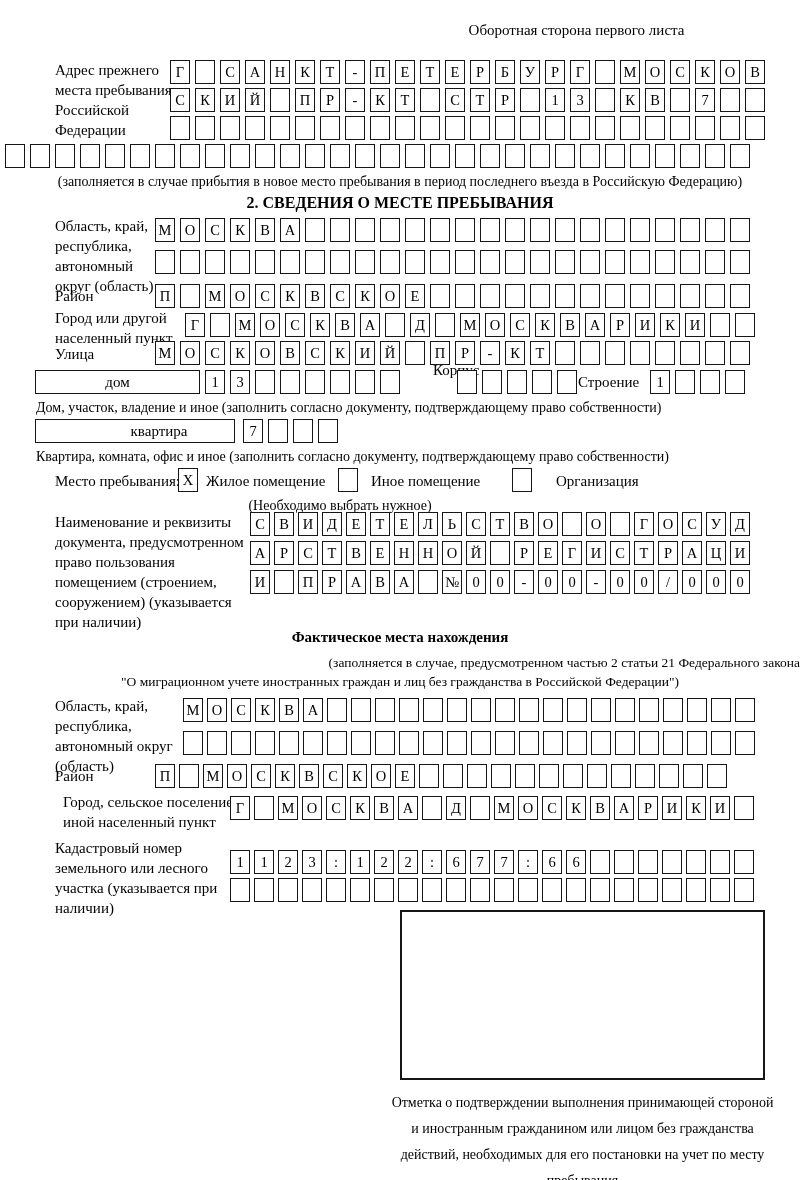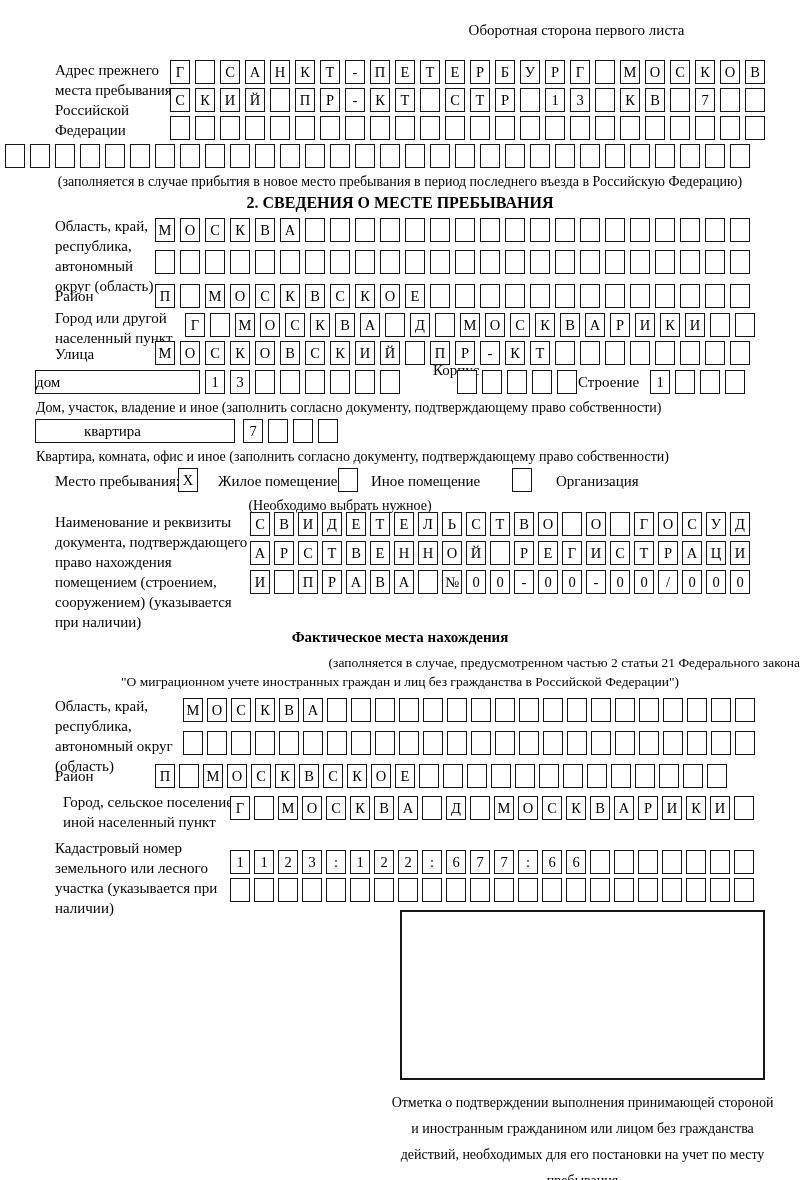--- a/index.html
+++ b/index.html
@@ -13,21 +13,21 @@
   .hdr{font-weight:bold;font-size:16px;}
   .cells{display:flex;gap:5px;}
   .cells.tight{gap:4px;}
   .cell{
     width:20px;height:24px;flex:0 0 20px;box-sizing:border-box;
     border:1.5px solid #161616;display:flex;align-items:center;justify-content:center;
     font-size:14.5px;font-family:"Liberation Serif","DejaVu Serif",serif;background:#fff;
   }
   .namebox{
     height:24px;box-sizing:border-box;border:1.5px solid #161616;
-    display:flex;align-items:center;justify-content:flex-start;font-size:15px;background:#fff;
+    display:flex;align-items:center;justify-content:center;font-size:15px;background:#fff;
   }
   .center{text-align:center;}
   .stampbox{box-sizing:border-box;border:2px solid #161616;background:#fff;}
 </style>
 </head>
 <body>
 
 <div class="abs lbl" style="left:404px;top:20px;width:345px;text-align:center;">Оборотная сторона первого листа</div>
 
 <div class="abs lbl" style="left:55px;top:60px;width:130px;">Адрес прежнего места пребывания в Российской Федерации</div>
@@ -318,28 +318,28 @@
 <div class="cells abs" style="left:243px;top:419px;">
     <span class="cell">7</span>
     <span class="cell"></span>
     <span class="cell"></span>
     <span class="cell"></span>
   </div>
 <div class="abs cap" style="left:36px;top:448px;font-size:14px;">Квартира, комната, офис и иное (заполнить согласно документу, подтверждающему право собственности)</div>
 
 <span class="abs lbl" style="left:55px;top:471px;">Место пребывания:</span>
 <span class="cell abs" style="left:178px;top:468px;">X</span>
-<span class="abs lbl" style="left:206px;top:471px;margin-left:12px;">Жилое помещение</span>
+<span class="abs lbl" style="left:206px;top:471px;">Жилое помещение</span>
 <span class="cell abs" style="left:338px;top:468px;"></span>
 <span class="abs lbl" style="left:371px;top:471px;">Иное помещение</span>
 <span class="cell abs" style="left:512px;top:468px;"></span>
 <span class="abs lbl" style="left:556px;top:471px;">Организация</span>
 <div class="abs cap center" style="left:190px;top:497px;width:300px;font-size:14px;">(Необходимо выбрать нужное)</div>
 
-<div class="abs lbl" style="left:55px;top:512px;width:200px;">Наименование и реквизиты документа, подтверждающего право нахождения помещением (строением, сооружением) (указывается при наличии)</div>
+<div class="abs lbl" style="left:55px;top:512px;width:200px;">Наименование и реквизиты документа, предусмотренном право пользования помещением (строением, сооружением) (указывается при наличии)</div>
 <div class="cells tight abs" style="left:250px;top:512px;">
     <span class="cell">С</span>
     <span class="cell">В</span>
     <span class="cell">И</span>
     <span class="cell">Д</span>
     <span class="cell">Е</span>
     <span class="cell">Т</span>
     <span class="cell">Е</span>
     <span class="cell">Л</span>
     <span class="cell">Ь</span>

